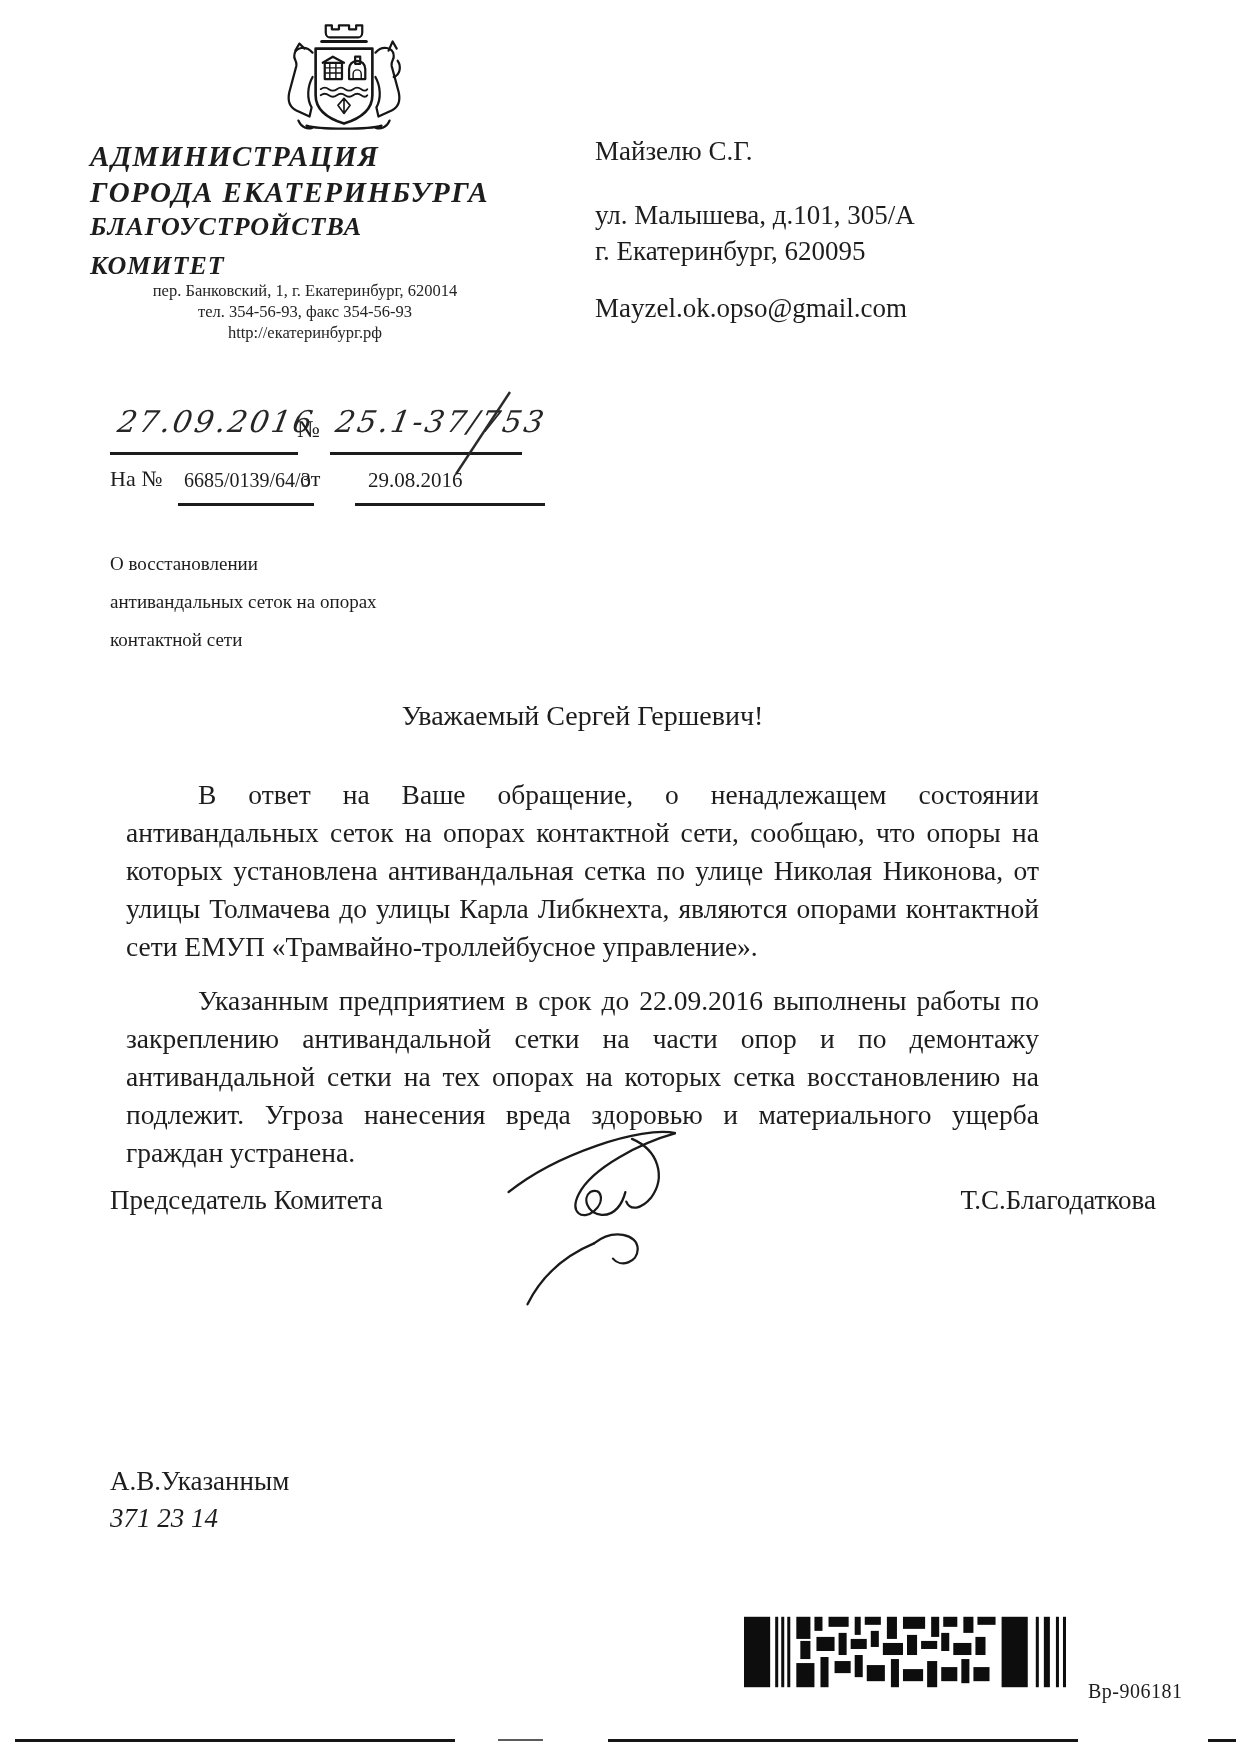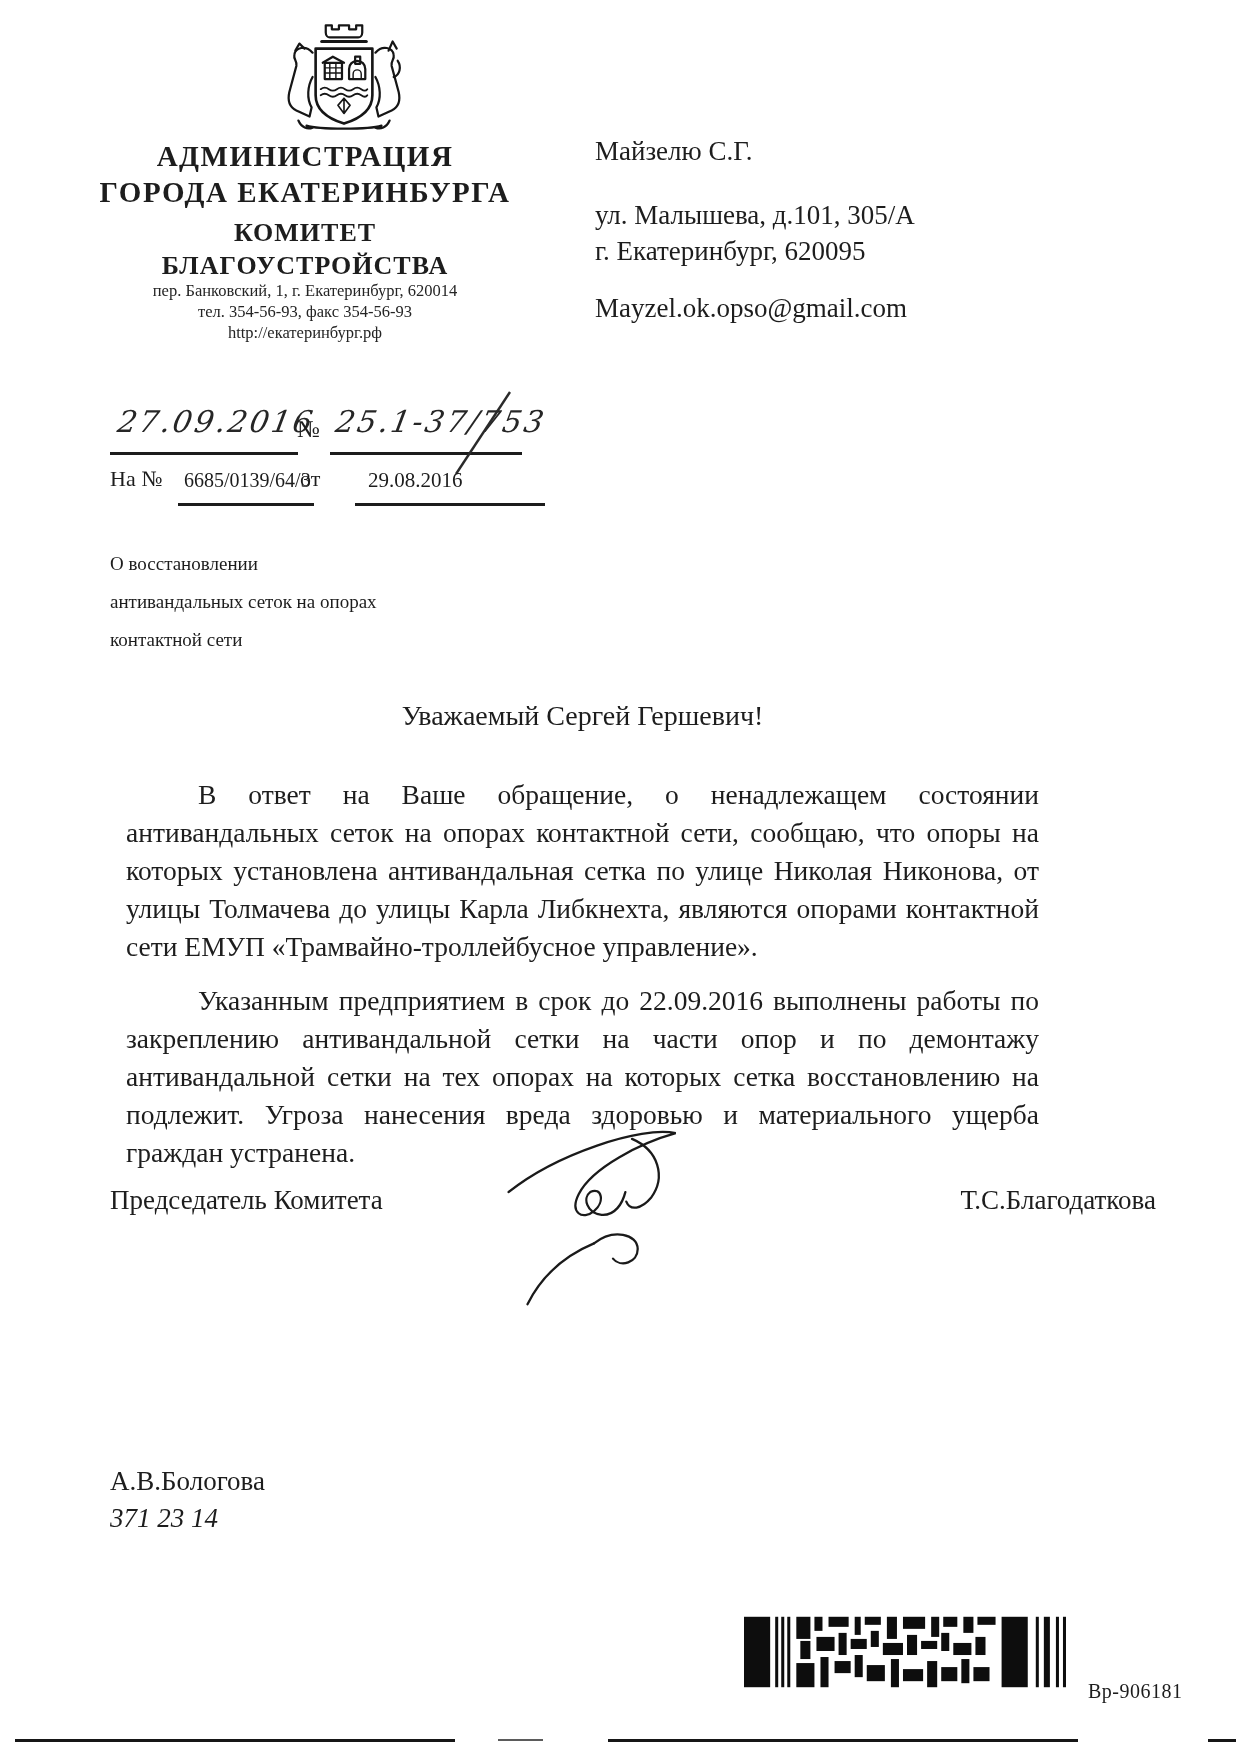--- a/index.html
+++ b/index.html
@@ -3,21 +3,21 @@
 <meta charset="utf-8">
 <style>
   html,body{margin:0;padding:0;}
   body{
     width:1240px;height:1752px;background:#ffffff;
     font-family:"Liberation Serif", serif;color:#1d1d1d;
     position:relative;overflow:hidden;
   }
   .abs{position:absolute;}
   
-  .lh-block{left:90px;top:138px;width:430px;text-align:center;}
+  .lh-block{left:90px;top:138px;width:430px;font-style:italic;}
   .lh-org{font-size:29px;font-weight:bold;letter-spacing:1.5px;line-height:36px;}
   .lh-dept{font-size:26px;font-weight:bold;letter-spacing:1px;line-height:33px;margin-top:6px;}
   .lh-contact{left:90px;top:280px;width:430px;text-align:center;font-size:16.5px;line-height:21px;color:#242424;}
   
   .hw{
     font-family:"DejaVu Serif", serif;font-style:italic;color:#262626;
     font-size:30px;letter-spacing:2.5px;transform:skewX(-10deg);white-space:nowrap;
   }
   .lbl{font-size:22px;white-space:nowrap;}
   .num{font-size:20px;white-space:nowrap;}
@@ -64,22 +64,22 @@
         <path d="M106 36 c7 -8 17 -5 18 2 c1 5 -3 6 -2 11 l7 26 c2 9 -1 15 -7 18 l-13 6 l-2 -9 c5 -9 4 -21 -1 -30"></path>
         <path d="M119 34 l4 -9 l4 7 M124 60 c6 -2 8 -10 4 -16"></path>
         <path d="M38 108 c12 4 62 4 74 0 M30 103 c3 7 9 9 14 7 M120 103 c-3 7 -9 9 -14 7"></path>
       </g>
     </svg>
   </div>
 
   <div class="abs lh-block">
     <div class="lh-org">АДМИНИСТРАЦИЯ</div>
     <div class="lh-org">ГОРОДА ЕКАТЕРИНБУРГА</div>
+    <div class="lh-dept" style="margin-top:0;">БЛАГОУСТРОЙСТВА</div>
     <div class="lh-dept">КОМИТЕТ</div>
-    <div class="lh-dept" style="margin-top:0;">БЛАГОУСТРОЙСТВА</div>
   </div>
 
   <div class="abs lh-contact">
     <div>пер. Банковский, 1, г. Екатеринбург, 620014</div>
     <div>тел. 354-56-93, факс 354-56-93</div>
     <div>http://екатеринбург.рф</div>
   </div>
 
   <div class="abs hw" style="left:118px;top:404px;">27.09.2016</div>
   <div class="abs" style="left:297px;top:416px;font-size:24px;">№</div>
@@ -120,21 +120,21 @@
       <g fill="none" stroke="#1a1a1a" stroke-width="2.4" stroke-linecap="round">
         <path d="M10 78 C 60 38 150 8 186 16 C 150 26 98 52 84 80 C 74 100 88 108 100 98 C 112 88 108 72 96 78 C 88 84 92 100 108 102 C 122 103 130 90 133 78"></path>
         <path d="M140 22 C 168 34 176 62 160 84 C 150 96 138 98 134 88"></path>
         <path d="M100 132 C 120 116 146 122 146 138 C 146 152 128 158 120 148"></path>
         <path d="M30 196 C 48 160 76 142 100 132"></path>
       </g>
     </svg>
   </div>
   <div class="abs sig-name">Т.С.Благодаткова</div>
 
-  <div class="abs exec" style="left:110px;top:1466px;">А.В.Бологова</div>
+  <div class="abs exec" style="left:110px;top:1466px;">А.В.Указанным</div>
   <div class="abs exec" style="left:110px;top:1503px;font-style:italic;">371 23 14</div>
 
   <div class="abs" style="left:744px;top:1616px;width:324px;height:72px;">
     <svg viewBox="0 0 322 70" width="324" height="72" aria-hidden="true">
       <g fill="#0d0d0d">
         <rect x="0" y="0" width="26" height="70"></rect>
         <rect x="31" y="0" width="3" height="70"></rect>
         <rect x="37" y="0" width="3" height="70"></rect>
         <rect x="43" y="0" width="3" height="70"></rect>
         <rect x="52" y="0" width="14" height="22"></rect>

